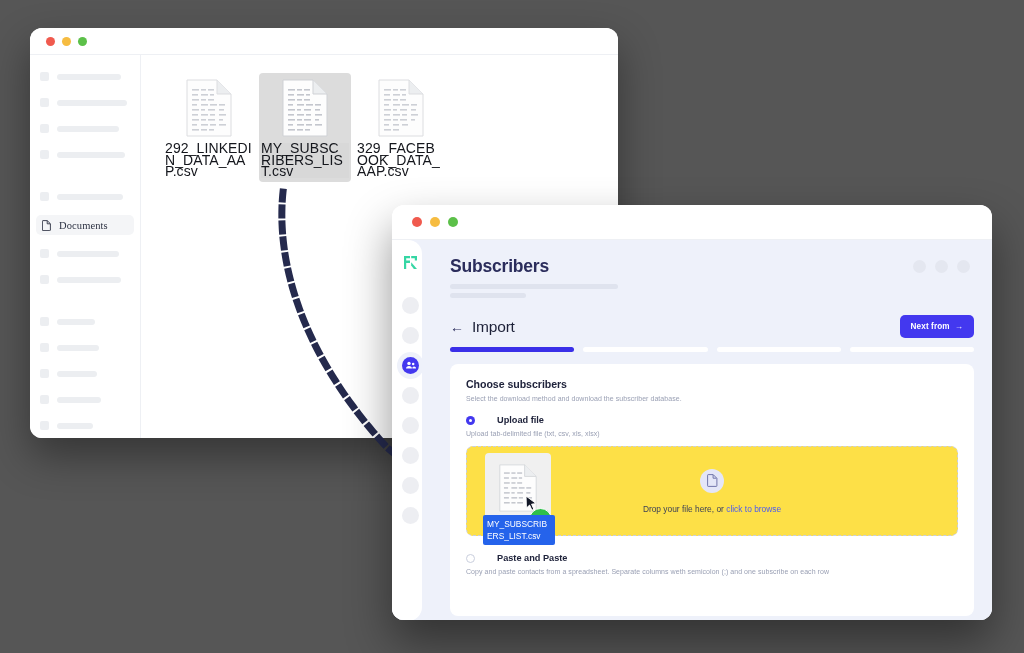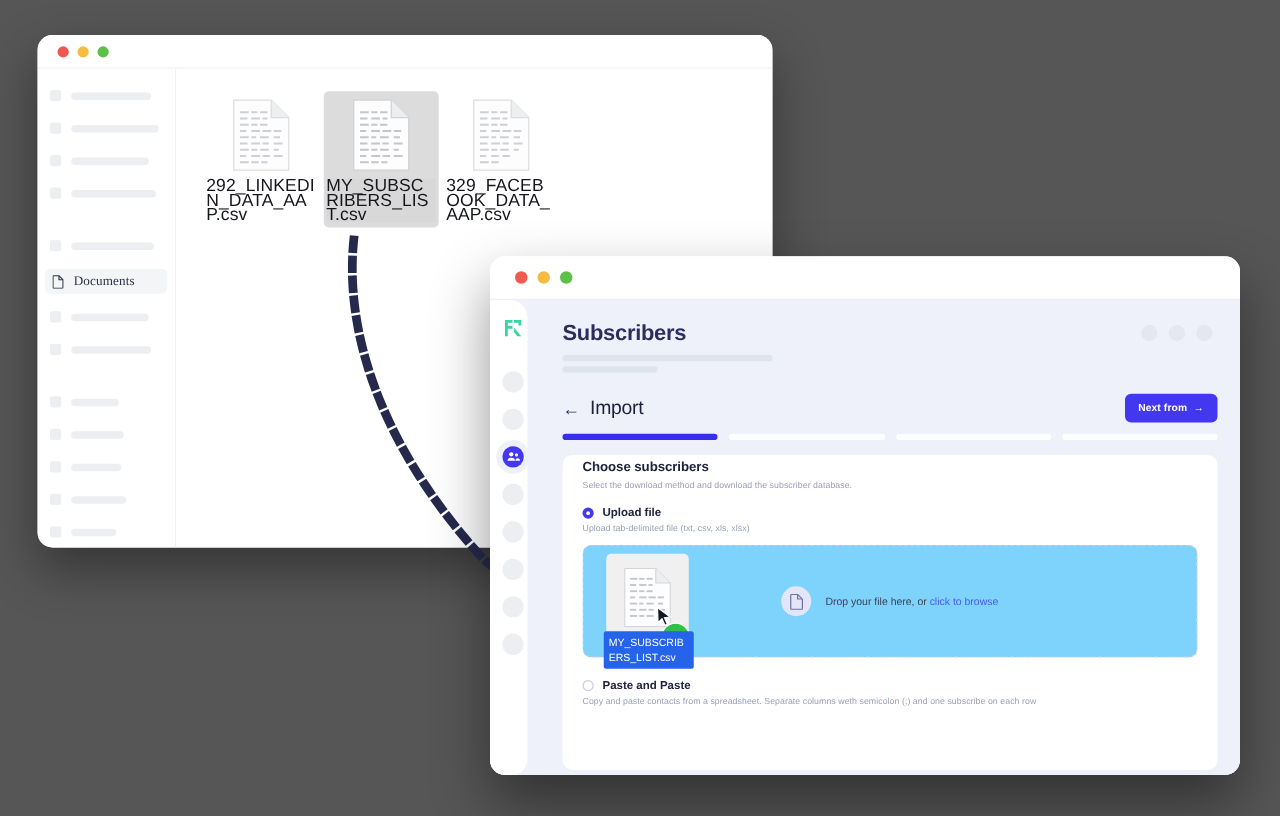--- a/index.html
+++ b/index.html
@@ -72,34 +72,34 @@
   .backarrow{font-size:14px;color:#2b2d5c;margin-right:8px;line-height:1;}
   .importtitle{font-size:15.5px;font-weight:400;color:#1d2138;letter-spacing:-.2px;}
   .nextbtn{margin-left:auto;background:#4338ef;color:#fff;border:none;border-radius:5px;
            font-size:8.2px;font-weight:600;padding:7px 11px;font-family:inherit;letter-spacing:.1px;cursor:pointer;}
   .nextbtn .ar{margin-left:5px;}
 
   .steps{display:flex;gap:9px;margin-top:9px;}
   .step{flex:1;height:5px;border-radius:3px;background:#ffffff;}
   .step.done{background:#3a2fe8;}
 
-  .card{margin-top:12px;background:#fff;border-radius:8px;padding:4px 16px 16px;
+  .card{margin-top:12px;background:#fff;border-radius:8px;padding:14px 16px 16px;
         height:252px;box-sizing:border-box;}
   .cardtitle{font-size:10.6px;font-weight:700;color:#20243c;letter-spacing:-.05px;}
   .cardsub{font-size:7px;color:#9aa0b4;margin-top:5px;letter-spacing:.05px;}
 
-  .optrow{display:flex;align-items:center;gap:7px;margin-top:13px;}
+  .optrow{display:flex;align-items:center;gap:22px;margin-top:13px;}
   .radio{width:9px;height:9px;border-radius:50%;border:1.4px solid #c9cedd;box-sizing:border-box;flex:0 0 9px;}
   .radio.on{border:none;background:#4338ef;position:relative;}
   .radio.on:after{content:"";position:absolute;left:3px;top:3px;width:3px;height:3px;border-radius:50%;background:#fff;}
   .optlabel{font-size:9.2px;font-weight:700;color:#20243c;}
   .opthint{font-size:7px;color:#9aa0b4;margin-top:5px;letter-spacing:.05px;}
 
   .dropzone{margin-top:9px;height:88px;border:1.3px dashed #c8cee0;border-radius:7px;
-            background:#7dd3fc;display:flex;align-items:center;justify-content:center;gap:11px;position:relative;}
+            background:#fde047;display:flex;align-items:center;justify-content:center;gap:11px;position:relative;flex-direction:column;}
   .dzicon{width:24px;height:24px;border-radius:50%;background:#e4e6f8;display:flex;align-items:center;justify-content:center;}
   .dztext{font-size:8.4px;color:#3e4256;}
   .dztext a{color:#4b5bf0;text-decoration:none;}
 
   
   .ghost{position:absolute;left:16px;top:6px;width:76px;}
   .ghostimg{width:66px;height:70px;background:#f0f0f0;border-radius:4px;display:flex;align-items:center;justify-content:center;
             margin-left:2px;}
   .ghostlabel{position:absolute;left:0;top:62px;background:#2563eb;color:#fff;font-size:8.4px;
               line-height:12px;padding:3px 4px;border-radius:2px;width:72px;box-sizing:border-box;

